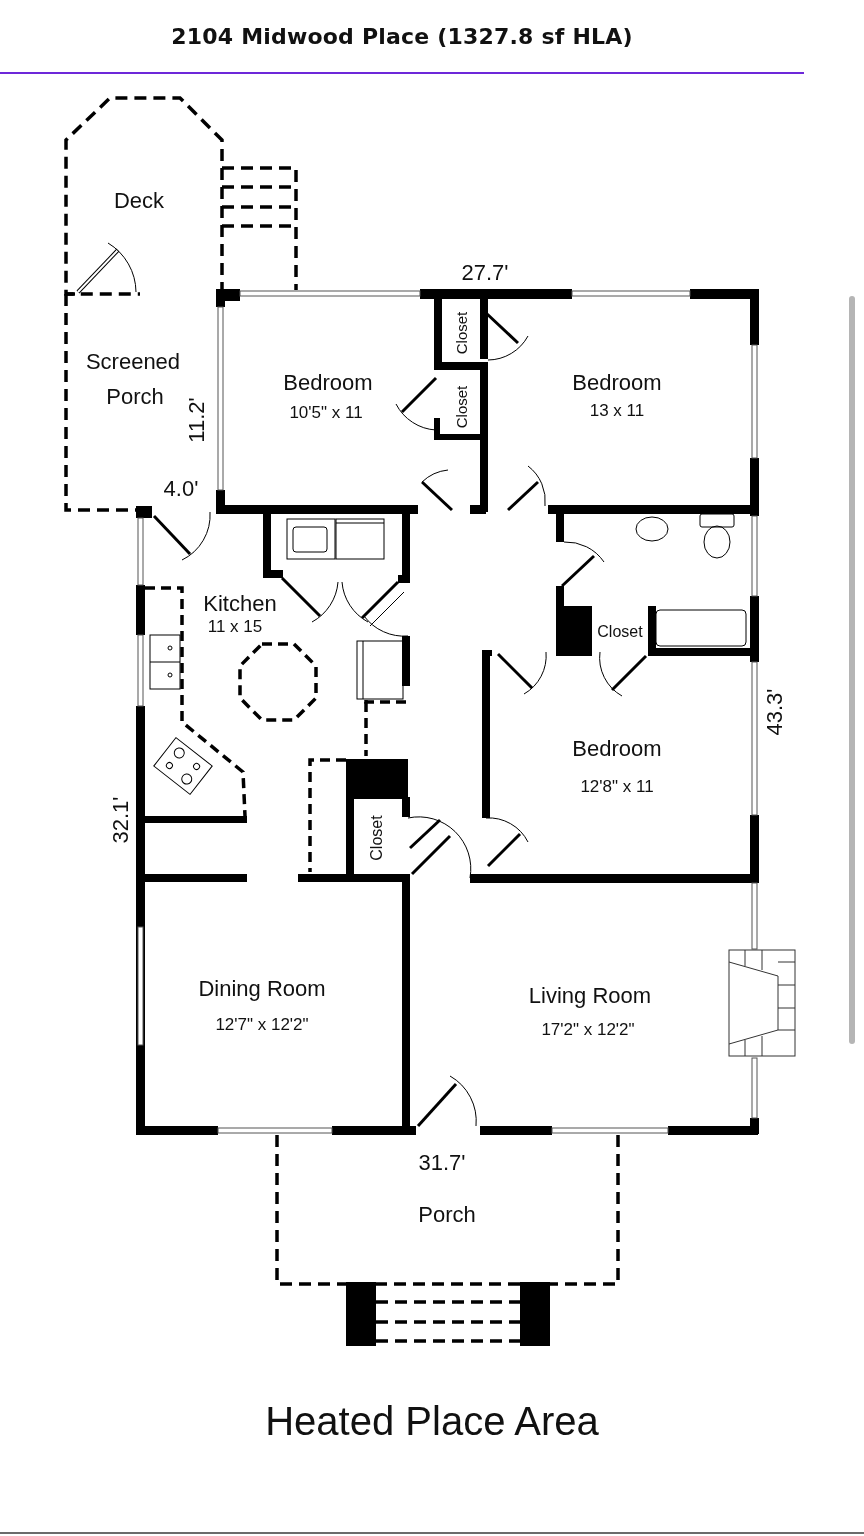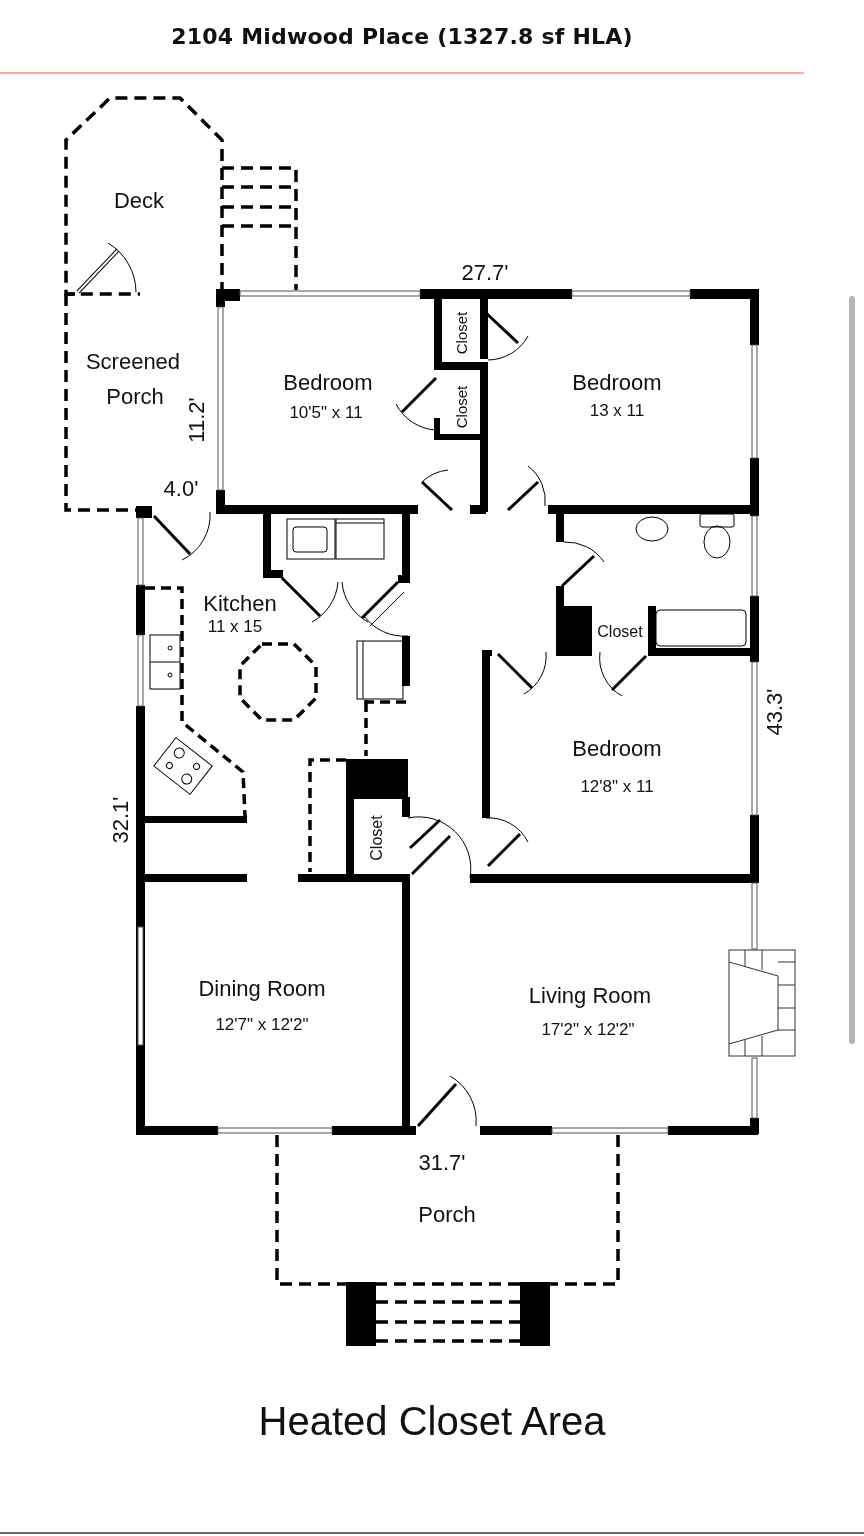--- a/index.html
+++ b/index.html
@@ -1,17 +1,17 @@
 <!DOCTYPE html>
 <html><head>
 <meta charset="utf-8">
 <style>
   html, body { margin: 0; padding: 0; background: #ffffff; }
   body { width: 864px; height: 1536px; position: relative; overflow: hidden; font-family: "Liberation Sans", sans-serif; }
-  .title-bar { position: absolute; left: 0; top: 0; width: 804px; height: 72px; display: flex; align-items: center; justify-content: center; border-bottom: 2px solid #fca5a5; background: #fff; }
+  .title-bar { position: absolute; left: 0; top: 0; width: 804px; height: 72px; display: flex; align-items: center; justify-content: center; border-bottom: 2px solid #6d28d9; background: #fff; }
   .title-bar span { font-family: "DejaVu Sans", sans-serif; font-weight: bold; font-size: 22px; color: #111; letter-spacing: 0.2px; }
   .plan { position: absolute; left: 0; top: 74px; width: 864px; height: 1360px; }
   .summary { position: absolute; left: 0; top: 1395px; width: 864px; text-align: center; color: #111; }
   .summary .l1 { font-size: 40px; line-height: 52px; }
   .summary .l2 { font-size: 40px; line-height: 52px; }
   .bottom-rule { position: absolute; left: 0; top: 1532px; width: 864px; height: 2px; background: #6b6b6b; }
   .scrollbar { position: absolute; left: 849px; top: 296px; width: 6px; height: 748px; background: #b5b5b5; border-radius: 3px; }
   svg text { font-family: "Liberation Sans", sans-serif; fill: #111; }
 </style>
 </head>
@@ -269,15 +269,15 @@
     <text x="181" y="496" font-size="22" text-anchor="middle">4.0'</text>
     <text x="128" y="820" font-size="22" text-anchor="middle" transform="rotate(-90 128 820)">32.1'</text>
     <text x="782" y="712" font-size="22" text-anchor="middle" transform="rotate(-90 782 712)">43.3'</text>
     <text x="442" y="1170" font-size="22" text-anchor="middle">31.7'</text>
   </g>
 </svg>
 
 <div class="scrollbar"></div>
 
 <div class="summary">
-  <div class="l1">Heated Closet Area</div>
+  <div class="l1">Heated Place Area</div>
 </div>
 <div class="bottom-rule"></div>
 
 </body></html>

